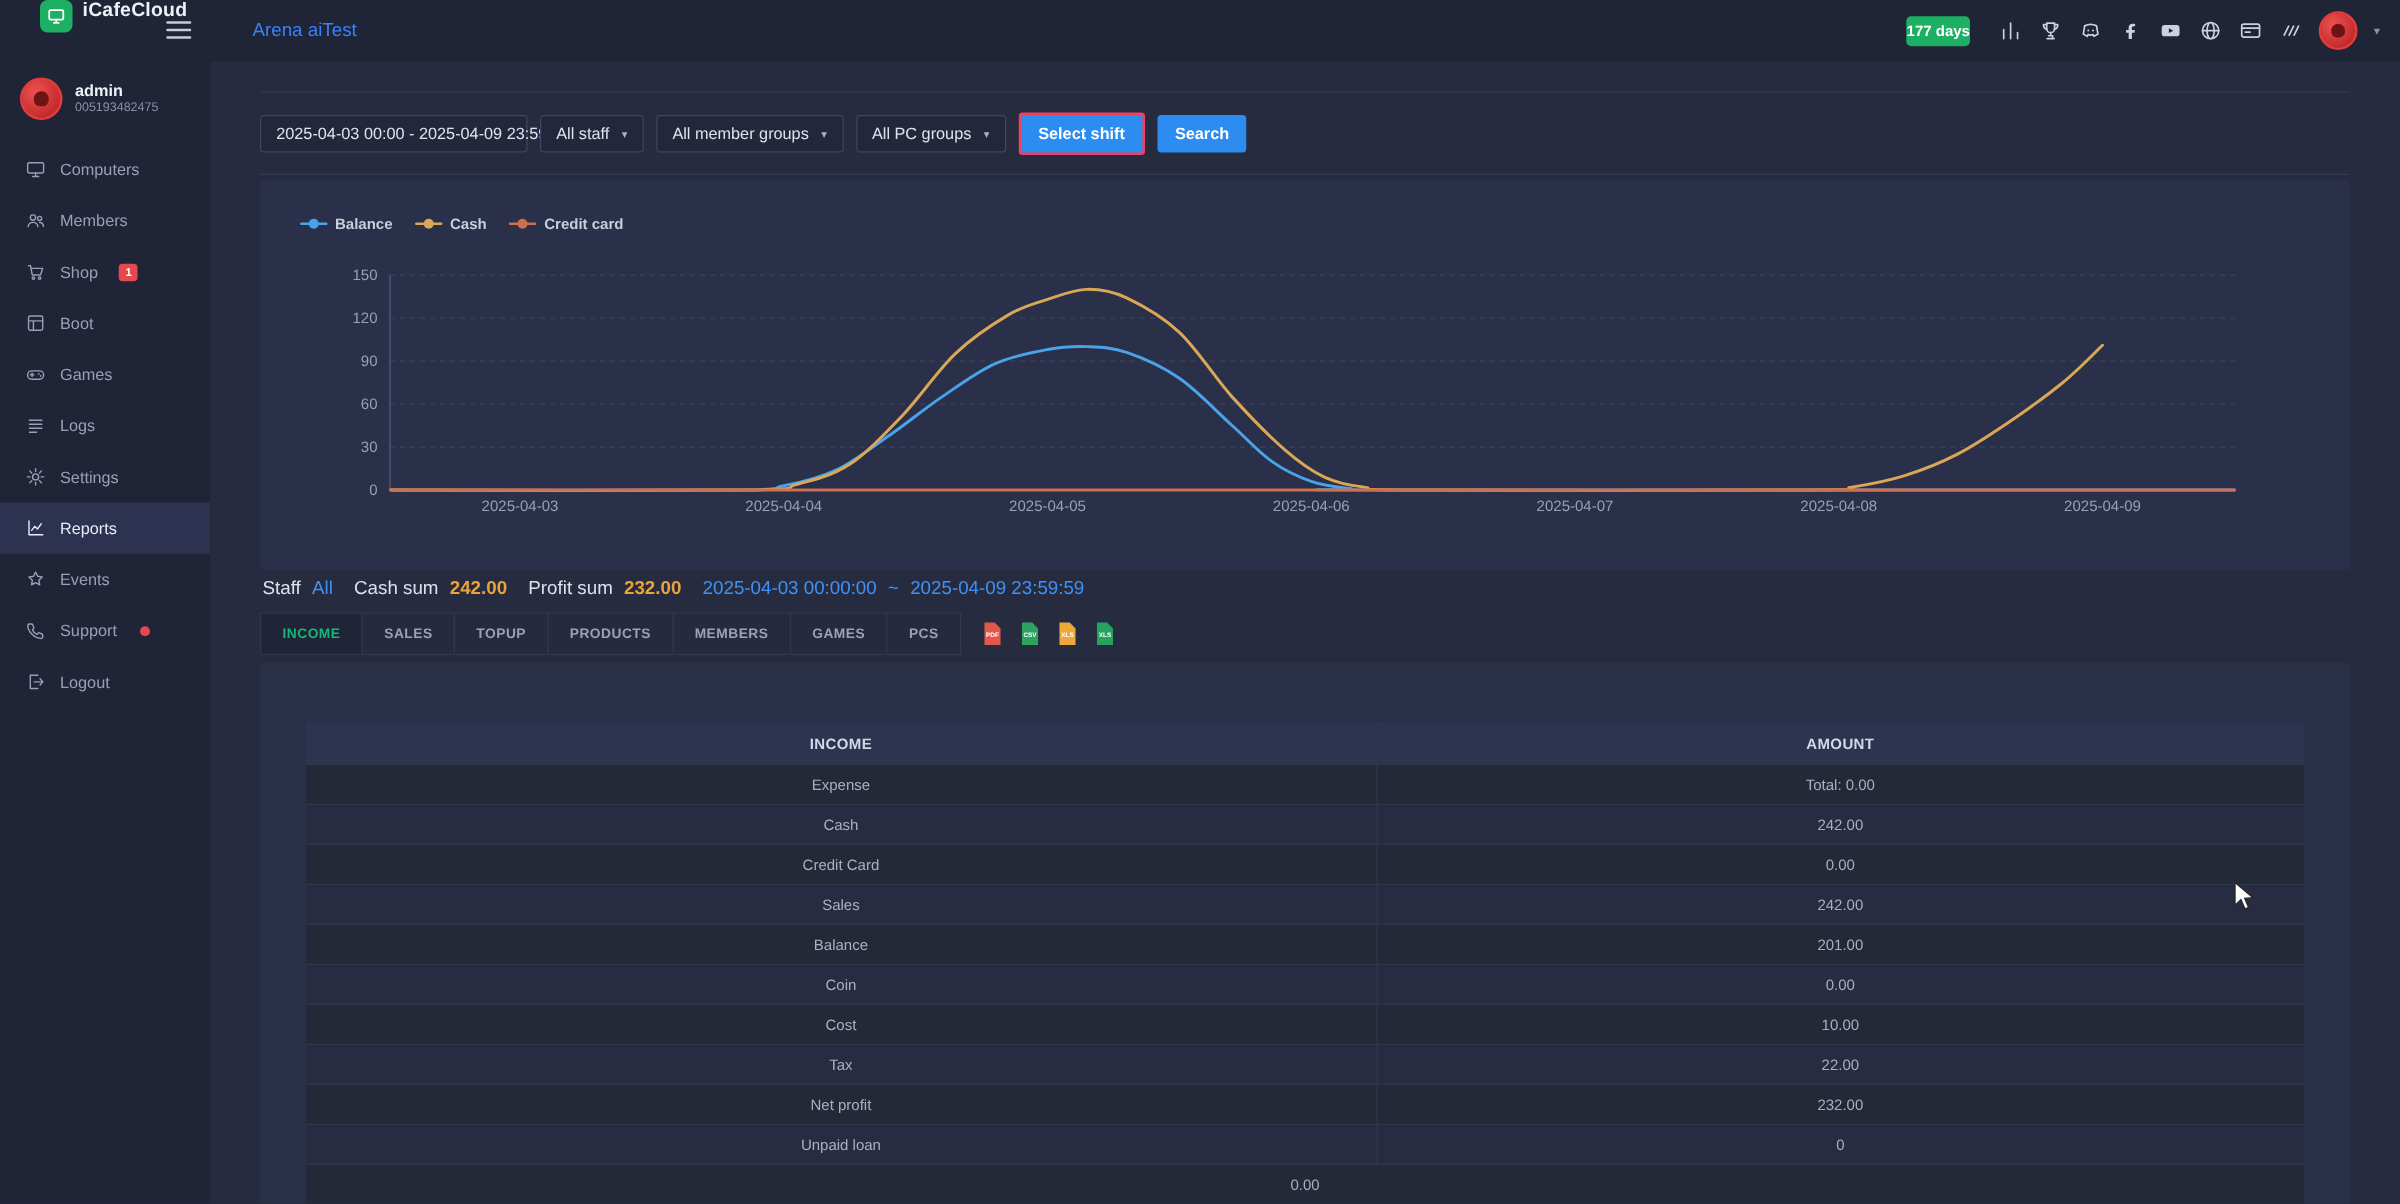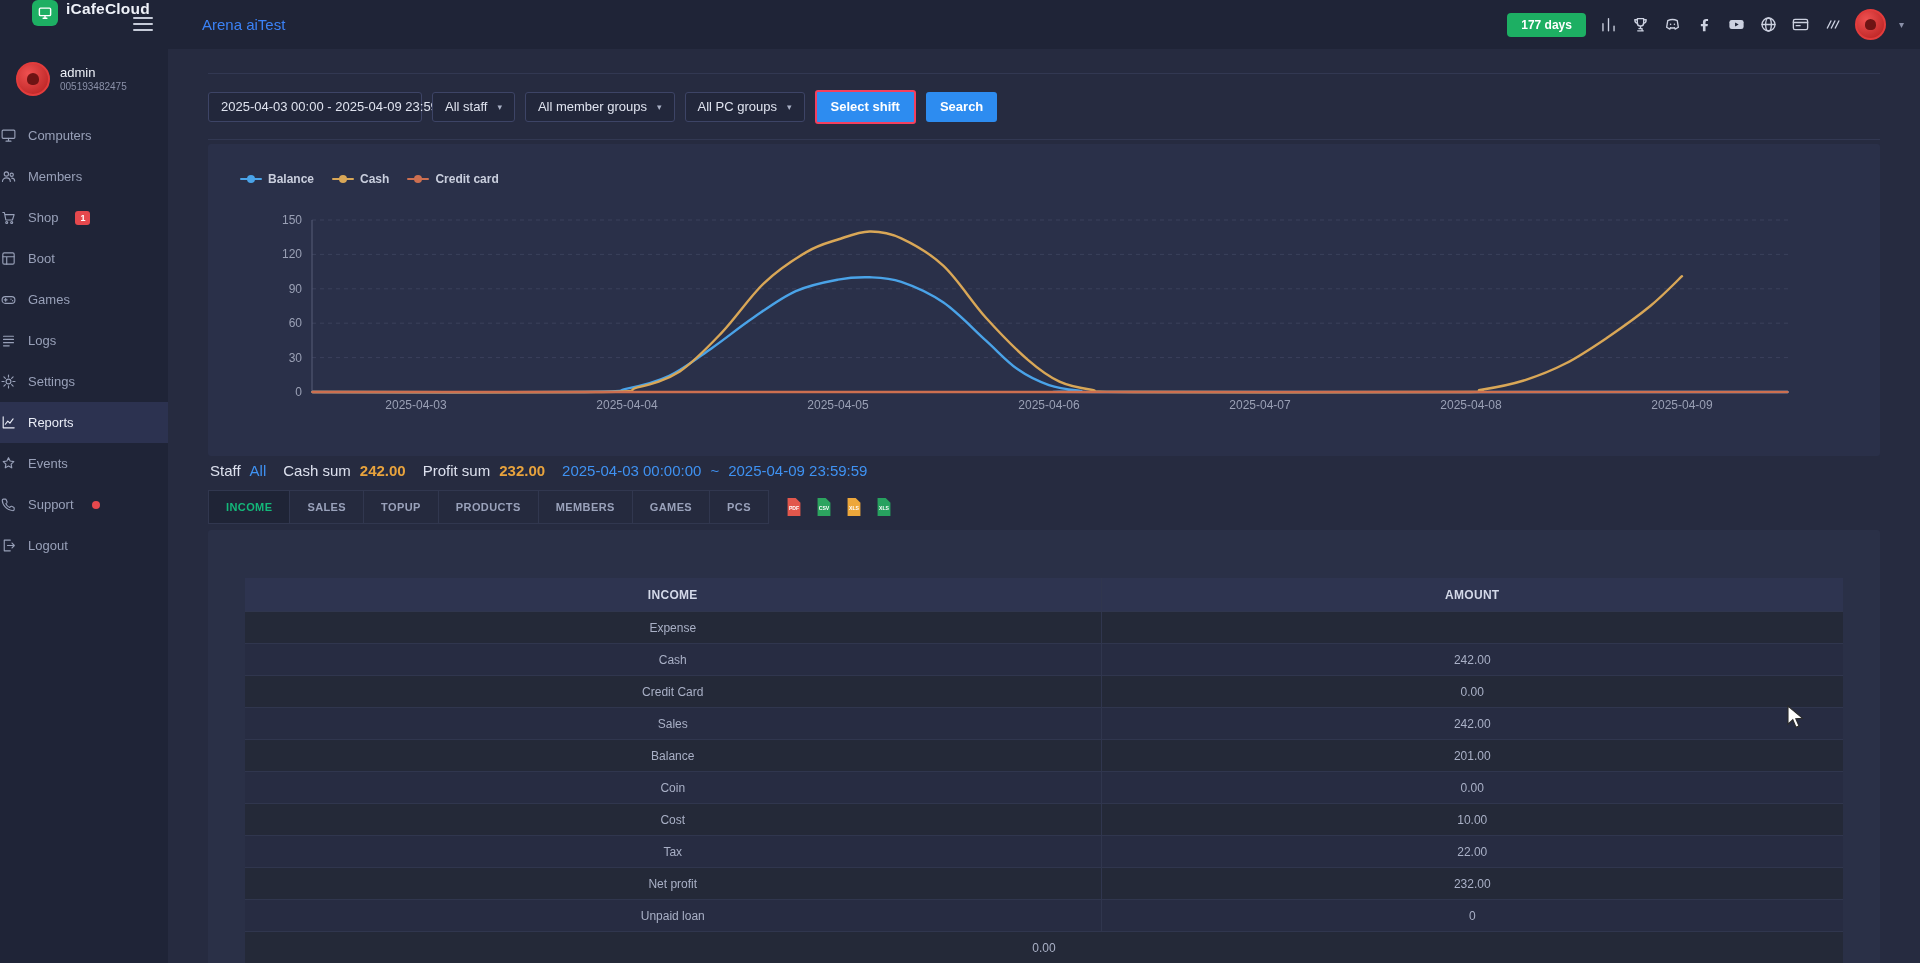--- a/index.html
+++ b/index.html
@@ -7,36 +7,36 @@
 
   
   .topbar{position:absolute;left:0;top:0;width:1920px;height:49px;background:#1f2437;z-index:6}
   .brand{position:absolute;left:32px;top:0;height:49px;display:flex;gap:8px}
   .logo-box{width:26px;height:26px;border-radius:6px;background:#1daf63;display:flex;align-items:center;justify-content:center}
   .brand-name{color:#eef1f8;font-size:15.5px;font-weight:bold;letter-spacing:.2px}
   .hamburger{position:absolute;left:133px;top:14px;width:20px;height:20px;cursor:pointer;display:flex;flex-direction:column;justify-content:center;gap:4px}
   .hamburger i{display:block;height:2px;background:#c6cbd9;border-radius:1px}
   .page-title{position:absolute;left:202px;top:0;height:49px;display:flex;align-items:center;color:#3b82f6;font-size:15px}
   .topbar-right{position:absolute;right:16px;top:0;height:49px;display:flex;align-items:center;gap:13px}
-  .days-badge{background:#1daf63;color:#fff;font-size:12px;font-weight:bold;padding:5px 14px;border-radius:4px;}
+  .days-badge{background:#1daf63;color:#fff;font-size:12px;font-weight:bold;padding:5px 0;border-radius:4px;margin-right:10px}
   .tb-ic{width:19px;height:19px;cursor:pointer}
   .tb-ic svg{width:100%;height:100%;stroke:#ccd1e0;fill:none;stroke-width:1.7;stroke-linecap:round;stroke-linejoin:round}
   .avatar{width:31px;height:31px;border-radius:50%;background:radial-gradient(circle at 35% 32%,#ef5050,#b31e1e);position:relative;cursor:pointer;border:2px solid #e23c3c}
   .avatar::after{content:"";position:absolute;inset:8px;background:#6e1414;border-radius:50% 50% 42% 42%}
   .tb-caret{color:#8a90a8;font-size:10px;cursor:pointer}
 
   
   .sidebar{position:absolute;left:0;top:49px;width:168px;bottom:0;background:#1f2437;z-index:5}
   .user{display:flex;align-items:center;gap:10px;padding:13px 14px 13px 16px}
   .user-avatar{width:34px;height:34px;border-radius:50%;background:radial-gradient(circle at 35% 32%,#ef5050,#b31e1e);position:relative;flex:none;border:2px solid #e23c3c}
   .user-avatar::after{content:"";position:absolute;inset:9px;background:#6e1414;border-radius:50% 50% 42% 42%}
-  .user-name{color:#eef1f8;font-size:13px;font-weight:normal;line-height:15px}
+  .user-name{color:#eef1f8;font-size:13px;font-weight:bold;line-height:15px}
   .user-id{color:#8a90a8;font-size:10px;line-height:13px}
   nav{margin-top:6px}
-  .nav-item{height:41px;display:flex;align-items:center;gap:11px;color:#98a0b8;font-size:13px;cursor:pointer;position:relative}
+  .nav-item{height:41px;display:flex;align-items:center;gap:11px;padding-left:20px;color:#98a0b8;font-size:13px;cursor:pointer;position:relative}
   .nav-item.active{background:#2c3250;color:#e9ecf6}
   .nav-item svg{width:17px;height:17px;stroke:#98a0b8;fill:none;stroke-width:1.6;stroke-linecap:round;stroke-linejoin:round;flex:none}
   .nav-item.active svg{stroke:#e9ecf6}
   .nav-badge{background:#e5484d;color:#fff;font-size:9px;font-weight:bold;border-radius:3px;padding:2px 5px;margin-left:6px}
   .nav-dot{width:8px;height:8px;border-radius:50%;background:#e5484d;margin-left:7px}
 
   
   .main{position:absolute;left:168px;top:49px;right:0;bottom:0;background:#262b40}
 
   .filter-bar{position:absolute;left:40px;right:40px;top:24px;height:67px;border-top:1px solid #323852;border-bottom:1px solid #323852;display:flex;align-items:center;gap:10px}
@@ -330,20 +330,21 @@
 
   <div class="table-panel">
     <div class="table">
       <div class="trow thead">
         <div class="c1">INCOME</div>
         <div class="c2">AMOUNT</div>
       </div>
       <div class="tbody">
         <div class="trow">
             <div class="c1">Expense</div>
+            <div class="c2">Total: 0.00</div>
           </div>
         <div class="trow">
             <div class="c1">Cash</div>
             <div class="c2">242.00</div>
           </div>
         <div class="trow">
             <div class="c1">Credit Card</div>
             <div class="c2">0.00</div>
           </div>
         <div class="trow">

